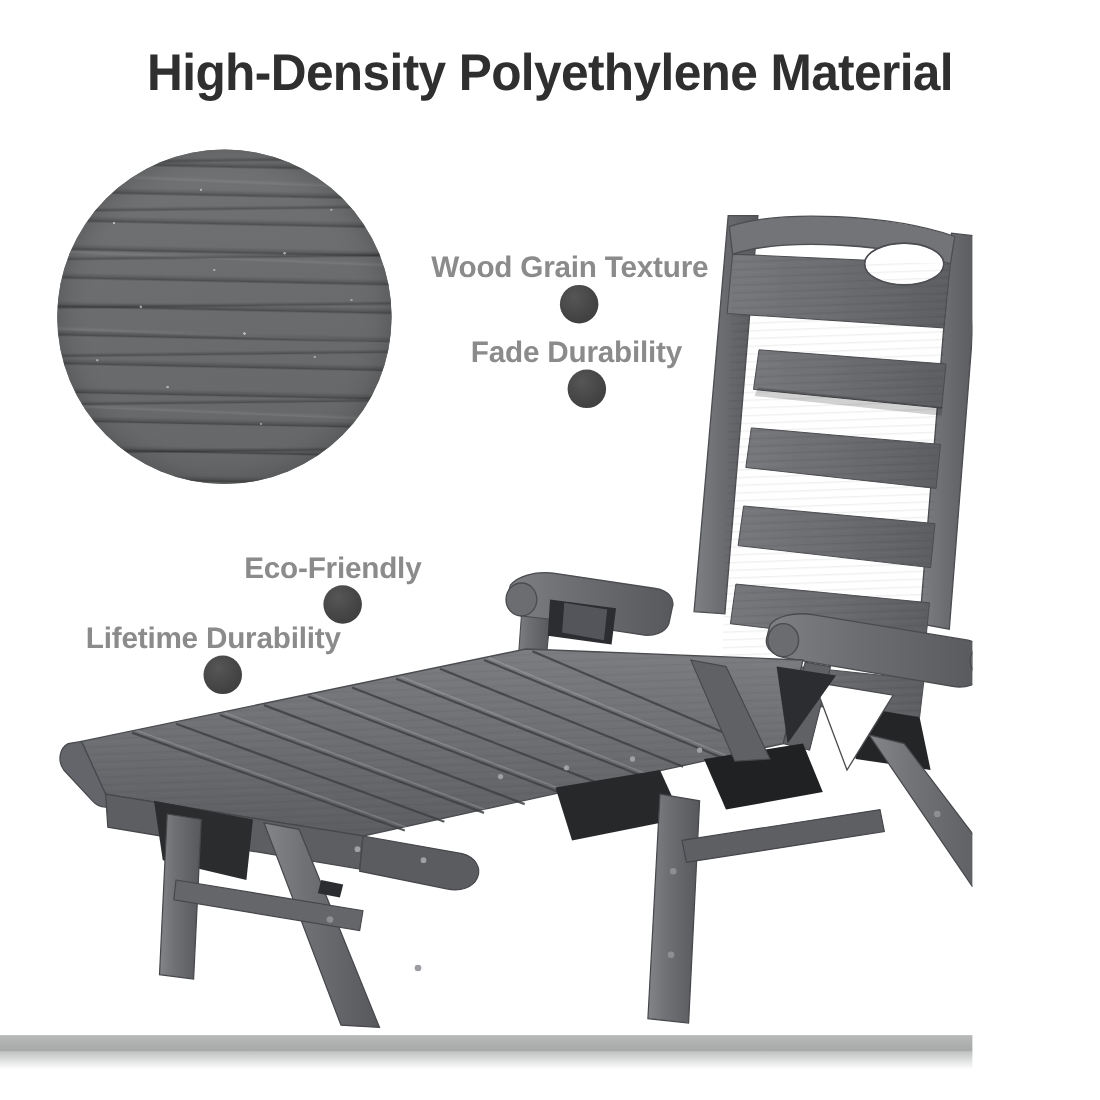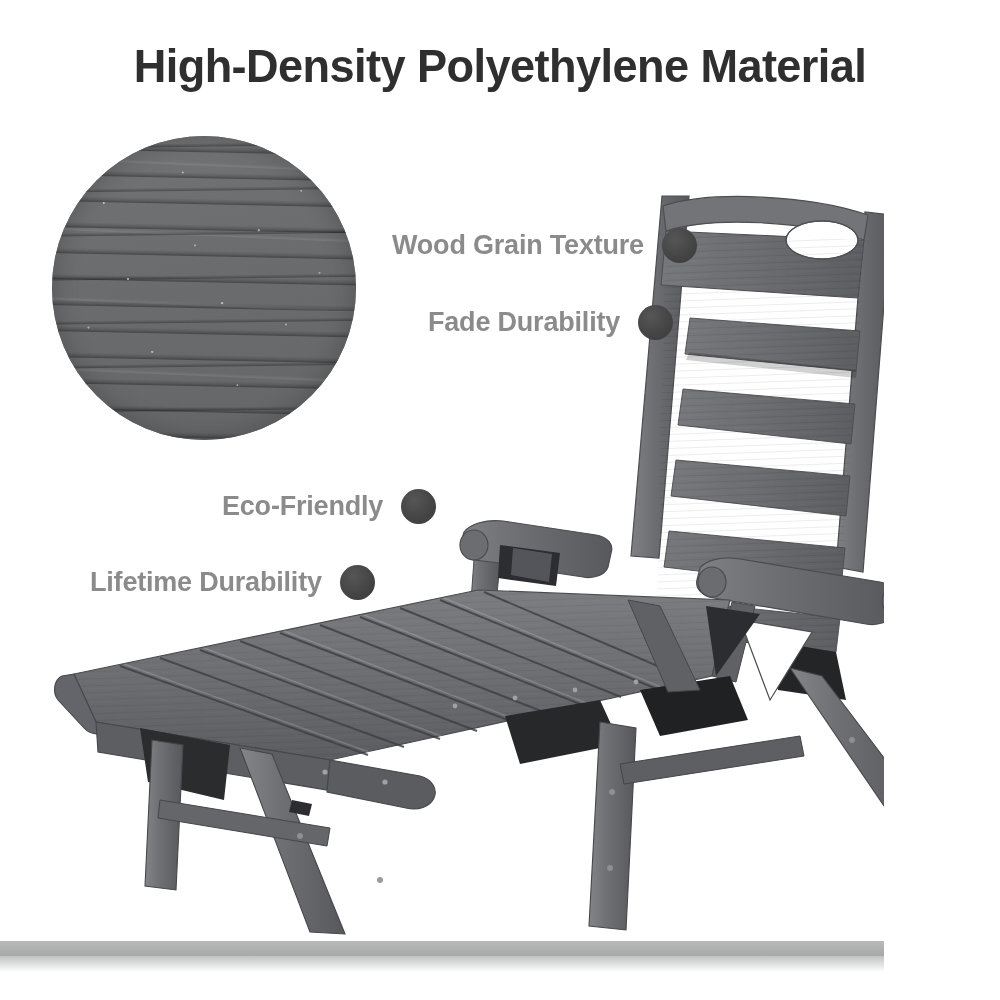--- a/index.html
+++ b/index.html
@@ -98,40 +98,41 @@
     border-radius: 50%;
     box-shadow: inset 0 0 26px rgba(0,0,0,0.22);
   }
 
   
   .feature {
     position: absolute;
     display: flex;
     align-items: center;
     white-space: nowrap;
+    flex-direction: column;
   }
   .feature .flabel {
     font-size: 27px;
     font-weight: bold;
     color: #8b8b8b;
     letter-spacing: -0.2px;
   }
   .feature .bullet {
     width: 35px;
     height: 35px;
     border-radius: 50%;
     background: radial-gradient(circle at 38% 32%, #565656 0%, #454545 55%, #3a3a3a 100%);
     margin-left: 18px;
     flex: 0 0 auto;
   }
   #feature-0 { left: 392px; top: 228px; }
   #feature-1 { left: 428px; top: 305px; }
   #feature-2 { left: 362px; top: 383px; }
-  #feature-3 { left: 222px; top: 489px; }
-  #feature-4 { left: 90px; top: 565px; }
+  #feature-3 { left: 222px; top: 501px; }
+  #feature-4 { left: 78px; top: 565px; }
 
   
   #chair {
     position: absolute;
     left: 0;
     top: 0;
     width: 1000px;
     height: 1000px;
     pointer-events: none;
   }

